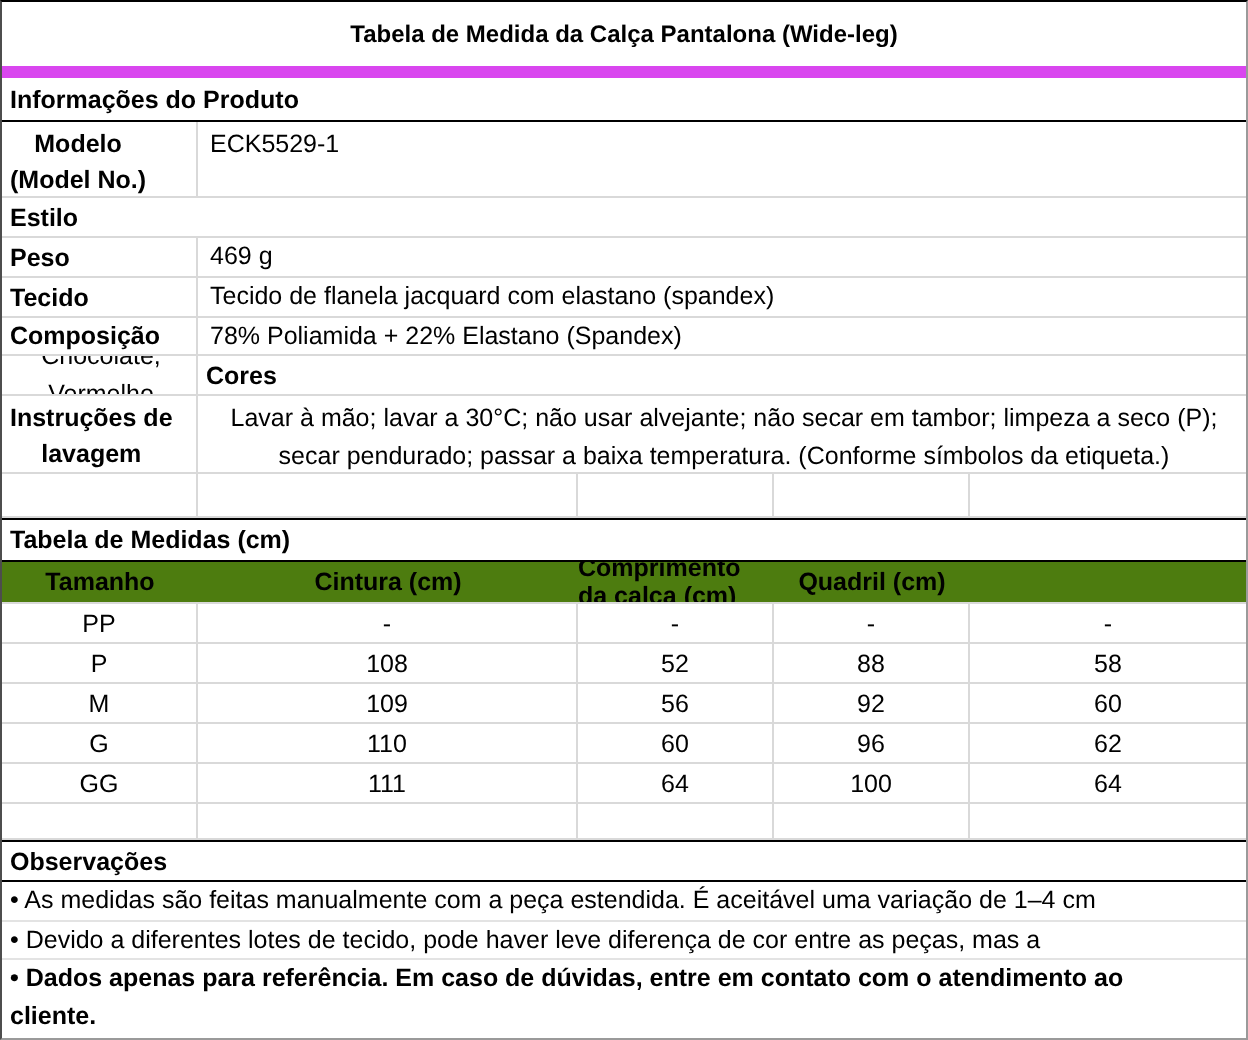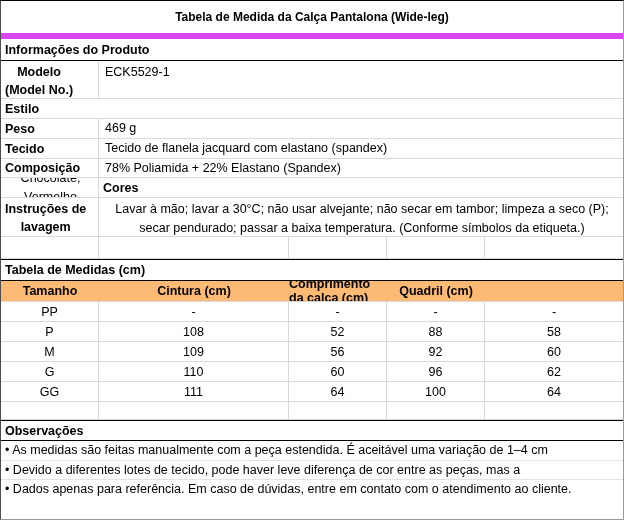--- a/index.html
+++ b/index.html
@@ -15,24 +15,24 @@
   .h22{height:22px}.h21{height:21px}.h20{height:20px}.h19{height:19px}.h18{height:18px}
   .h38{height:38px}.h39{height:39px}
   .grid-info{display:grid;grid-template-columns:98px 1fr;width:100%;height:100%;text-align:center;}
   .grid-meas{display:grid;grid-template-columns:98px 190px 98px 98px 1fr;width:100%;height:100%;}
   .cell{box-sizing:border-box;border-right:1px solid #d9d9d9;display:flex;align-items:center;overflow:hidden;}
   .cell:last-child{border-right:none;}
   .cell.center{justify-content:center;}
   .cell.top{align-items:flex-start;padding-top:2px;}
   .label-cell{font-weight:bold;padding-left:4px;white-space:pre-line;line-height:18px;}
   .value-cell{padding-left:6px;padding-right:4px;line-height:18.5px;}
-  .thead-row{background:#fdba74;border-bottom:1px solid #d9d9d9;}
+  .thead-row{background:#4d7c0f;border-bottom:1px solid #d9d9d9;}
   .thead-cell{font-weight:bold;display:flex;align-items:center;justify-content:center;overflow:hidden;}
   .note-row{padding-left:4px;line-height:18.5px;}
-  .note-wrap{max-width:588px;line-height:18.5px;}
+  .note-wrap{max-width:588px;line-height:18.5px;font-weight:bold;}
   .notes-sep{border-bottom:1px solid #e3e3e3;}
 </style>
 </head>
 <body>
 
 <div class="sheet">
 
   <div class="row title-row">Tabela de Medida da Calça Pantalona (Wide-leg)</div>
 
   <div class="row section-row h22">Informações do Produto</div>

